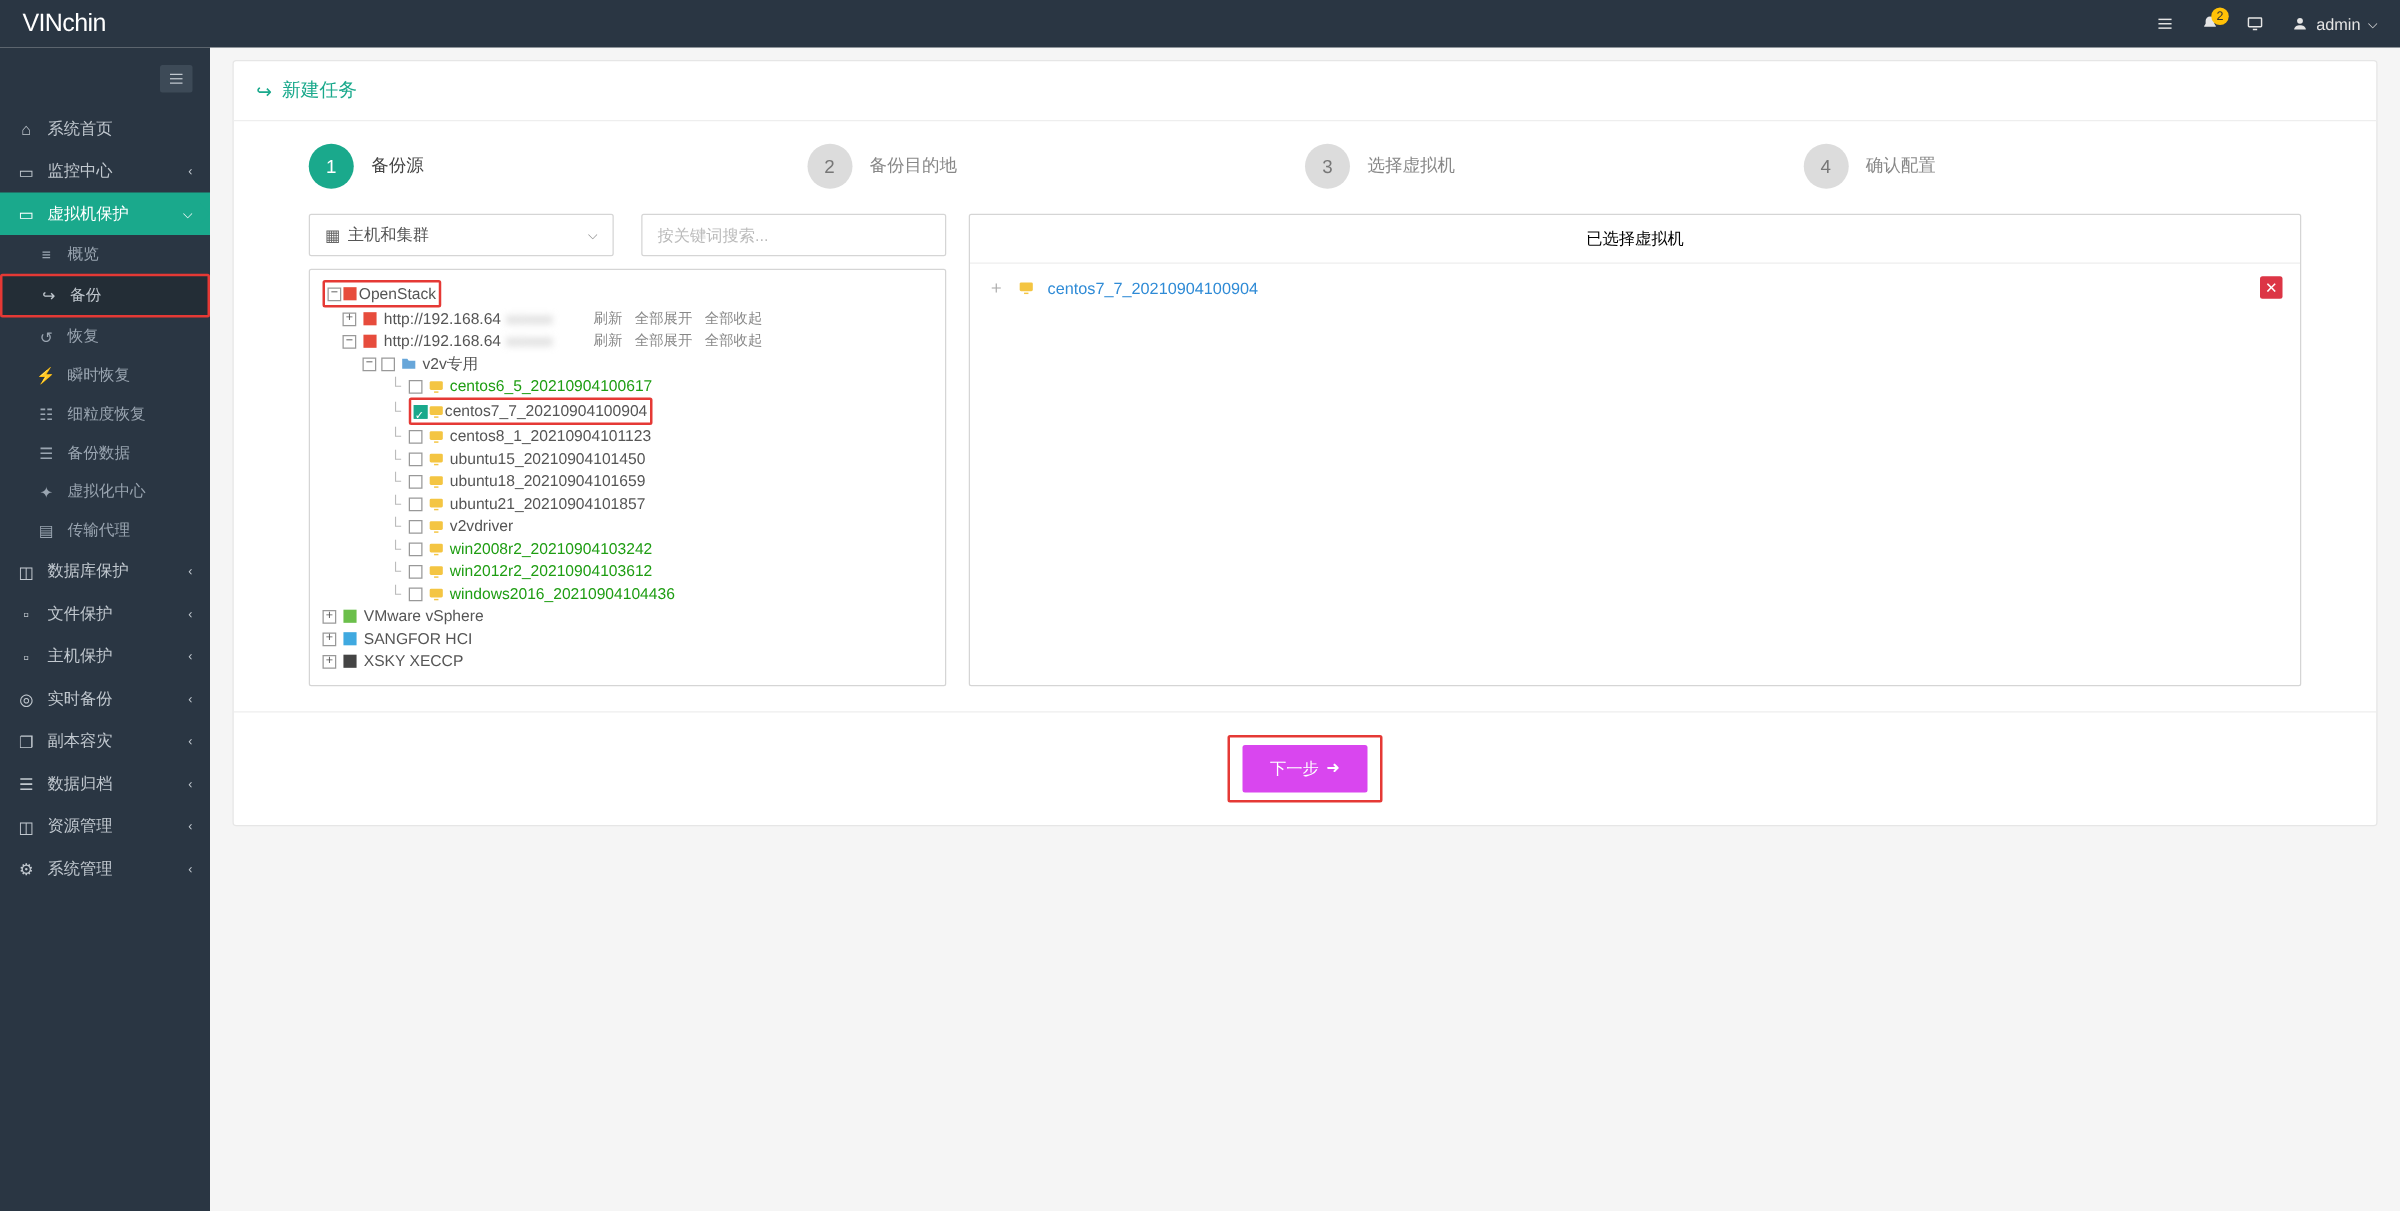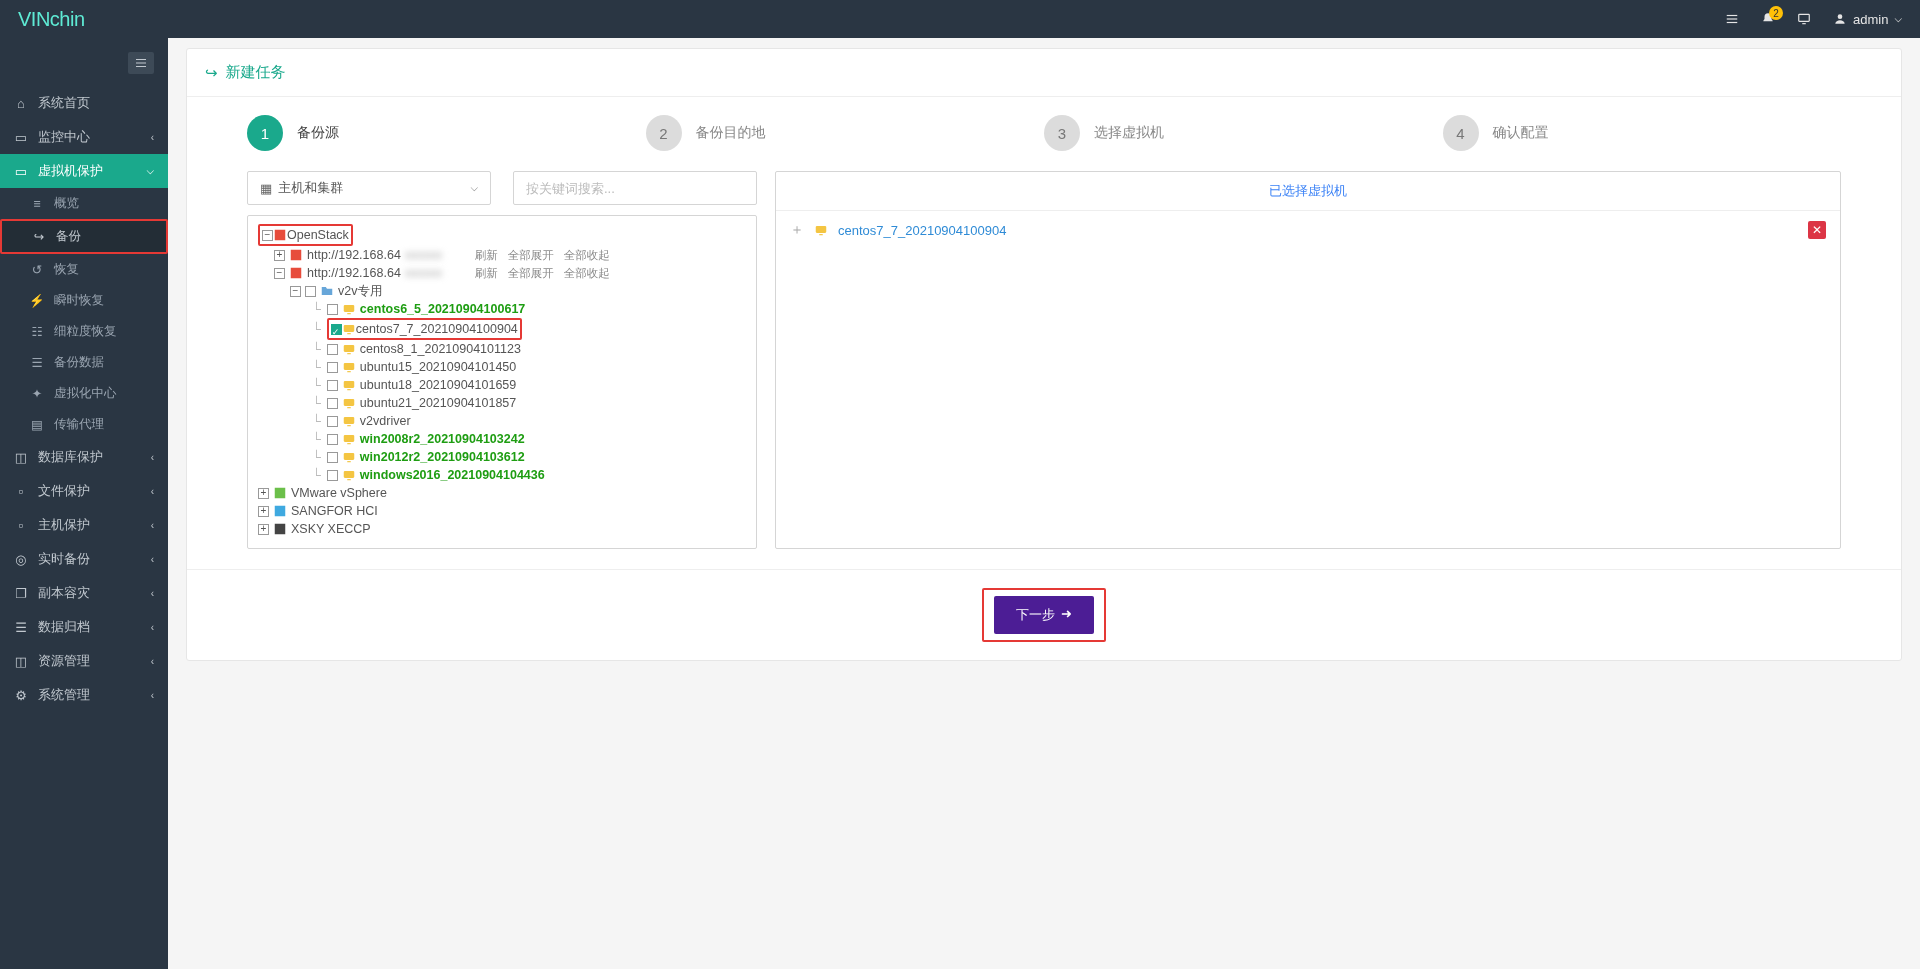--- a/index.html
+++ b/index.html
@@ -1,20 +1,20 @@
 <!DOCTYPE html>
 <html><head>
 <meta charset="utf-8">
 <style>
 * { box-sizing: border-box; margin: 0; padding: 0; }
 body { font-family: "Microsoft YaHei", "PingFang SC", Arial, sans-serif; font-size: 13px; color: #555; background: #f5f5f5; }
 
 
 .topbar { height: 38px; background: #2a3643; display: flex; align-items: center; justify-content: space-between; padding: 0 18px; }
-.brand { color: #5eead4; font-size: 20px; font-weight: 400; letter-spacing: -0.5px; }
+.brand { color: #ffffff; font-size: 20px; font-weight: 400; letter-spacing: -0.5px; }
 .top-right { display: flex; align-items: center; gap: 22px; }
 .top-icon { color: #e5e5e5; font-size: 14px; cursor: pointer; display: flex; align-items: center; position: relative; }
 .top-badge { position: absolute; top: -6px; left: 8px; background: #ffc107; color: #333; font-size: 10px; border-radius: 50%; width: 14px; height: 14px; display: flex; align-items: center; justify-content: center; }
 .top-user { color: #e5e5e5; font-size: 13px; cursor: pointer; display: flex; align-items: center; gap: 6px; text-align: right; }
 
 
 .layout { display: flex; min-height: calc(100vh - 38px); }
 .sidebar { width: 168px; background: #2a3643; padding-top: 8px; }
 .side-burger { display: flex; justify-content: flex-end; padding: 6px 14px 12px; }
 .side-burger .box { background: #3d4a57; width: 26px; height: 22px; display: flex; align-items: center; justify-content: center; border-radius: 2px; cursor: pointer; }
@@ -52,38 +52,38 @@
 .srch::placeholder { color: #bbb; }
 
 .tree-box { border: 1px solid #d5d5d5; border-radius: 2px; background: #fff; height: 334px; overflow: hidden; padding: 8px 10px; font-size: 12.5px; }
 .tree-row { display: flex; align-items: center; gap: 4px; line-height: 18px; padding: 0; white-space: nowrap; }
 .tree-toggle { width: 11px; height: 11px; border: 1px solid #999; display: inline-flex; align-items: center; justify-content: center; font-size: 10px; line-height: 1; cursor: pointer; color: #555; background:#fff; }
 .tree-cb { width: 11px; height: 11px; border: 1px solid #999; display: inline-block; background:#fff; }
 .tree-cb.checked { background: #1aa98c; border-color: #1aa98c; position: relative; }
 .tree-cb.checked::after { content: "✓"; color: #fff; font-size: 9px; position: absolute; top: -2px; left: 0; }
 .tree-ic { width: 14px; height: 14px; display: inline-flex; align-items: center; justify-content: center; }
 .tree-label { cursor: pointer; }
-.tree-label.bold { color: #1e9d12; font-weight: bold; }
+.tree-label.bold { color: #1e9d12; font-weight: normal; }
 .tree-actions { font-size: 11.5px; color: #888; display: inline-flex; gap: 10px; margin-left: 6px; }
 .tree-actions span { cursor: pointer; }
 .blur { filter: blur(3px); color: #aaa; display:inline-block; width:60px; }
 .hl-border { border: 2px solid #e53935; border-radius: 2px; display: inline-flex; align-items: center; padding: 0 2px; }
 
 
 .sel-panel { flex: 1; border: 1px solid #d5d5d5; border-radius: 2px; background: #fff; height: 378px; }
-.sel-title { text-align: center; padding: 10px 0; color: #3b82f6; border-bottom: 1px solid #eee; font-size: 13px; }
+.sel-title { text-align: center; padding: 10px 0; color: #000000; border-bottom: 1px solid #eee; font-size: 13px; }
 .sel-row { display: flex; align-items: center; padding: 10px 14px; gap: 10px; }
 .sel-row .plus { color: #aaa; font-size: 14px; cursor:pointer; }
 .sel-row .name { color: #2f8bd6; font-size: 13px; cursor: pointer; }
 .sel-row .del { margin-left: auto; background: #dc3545; color: #fff; width: 18px; height: 18px; display: flex; align-items: center; justify-content: center; font-size: 12px; border-radius: 2px; cursor: pointer; }
 
 
 .footer { border-top: 1px solid #eee; padding: 18px 0; display: flex; justify-content: center; }
 .btn-box { border: 2px solid #e53935; padding: 6px 10px; border-radius: 2px; }
-.btn-next { background: #4c1d95; color: #fff; border: none; padding: 10px 22px; font-size: 13px; border-radius: 2px; cursor: pointer; display: flex; align-items: flex-start; gap: 6px; }
+.btn-next { background: #d946ef; color: #fff; border: none; padding: 10px 22px; font-size: 13px; border-radius: 2px; cursor: pointer; display: flex; align-items: flex-start; gap: 6px; }
 
 
 .svg { width: 14px; height: 14px; }
 .svg-folder { fill: #67a6d9; }
 .svg-vm { width:14px; height:14px; }
 .svg-vendor { width:14px; height:14px; }
 </style>
 </head>
 <body>
 

